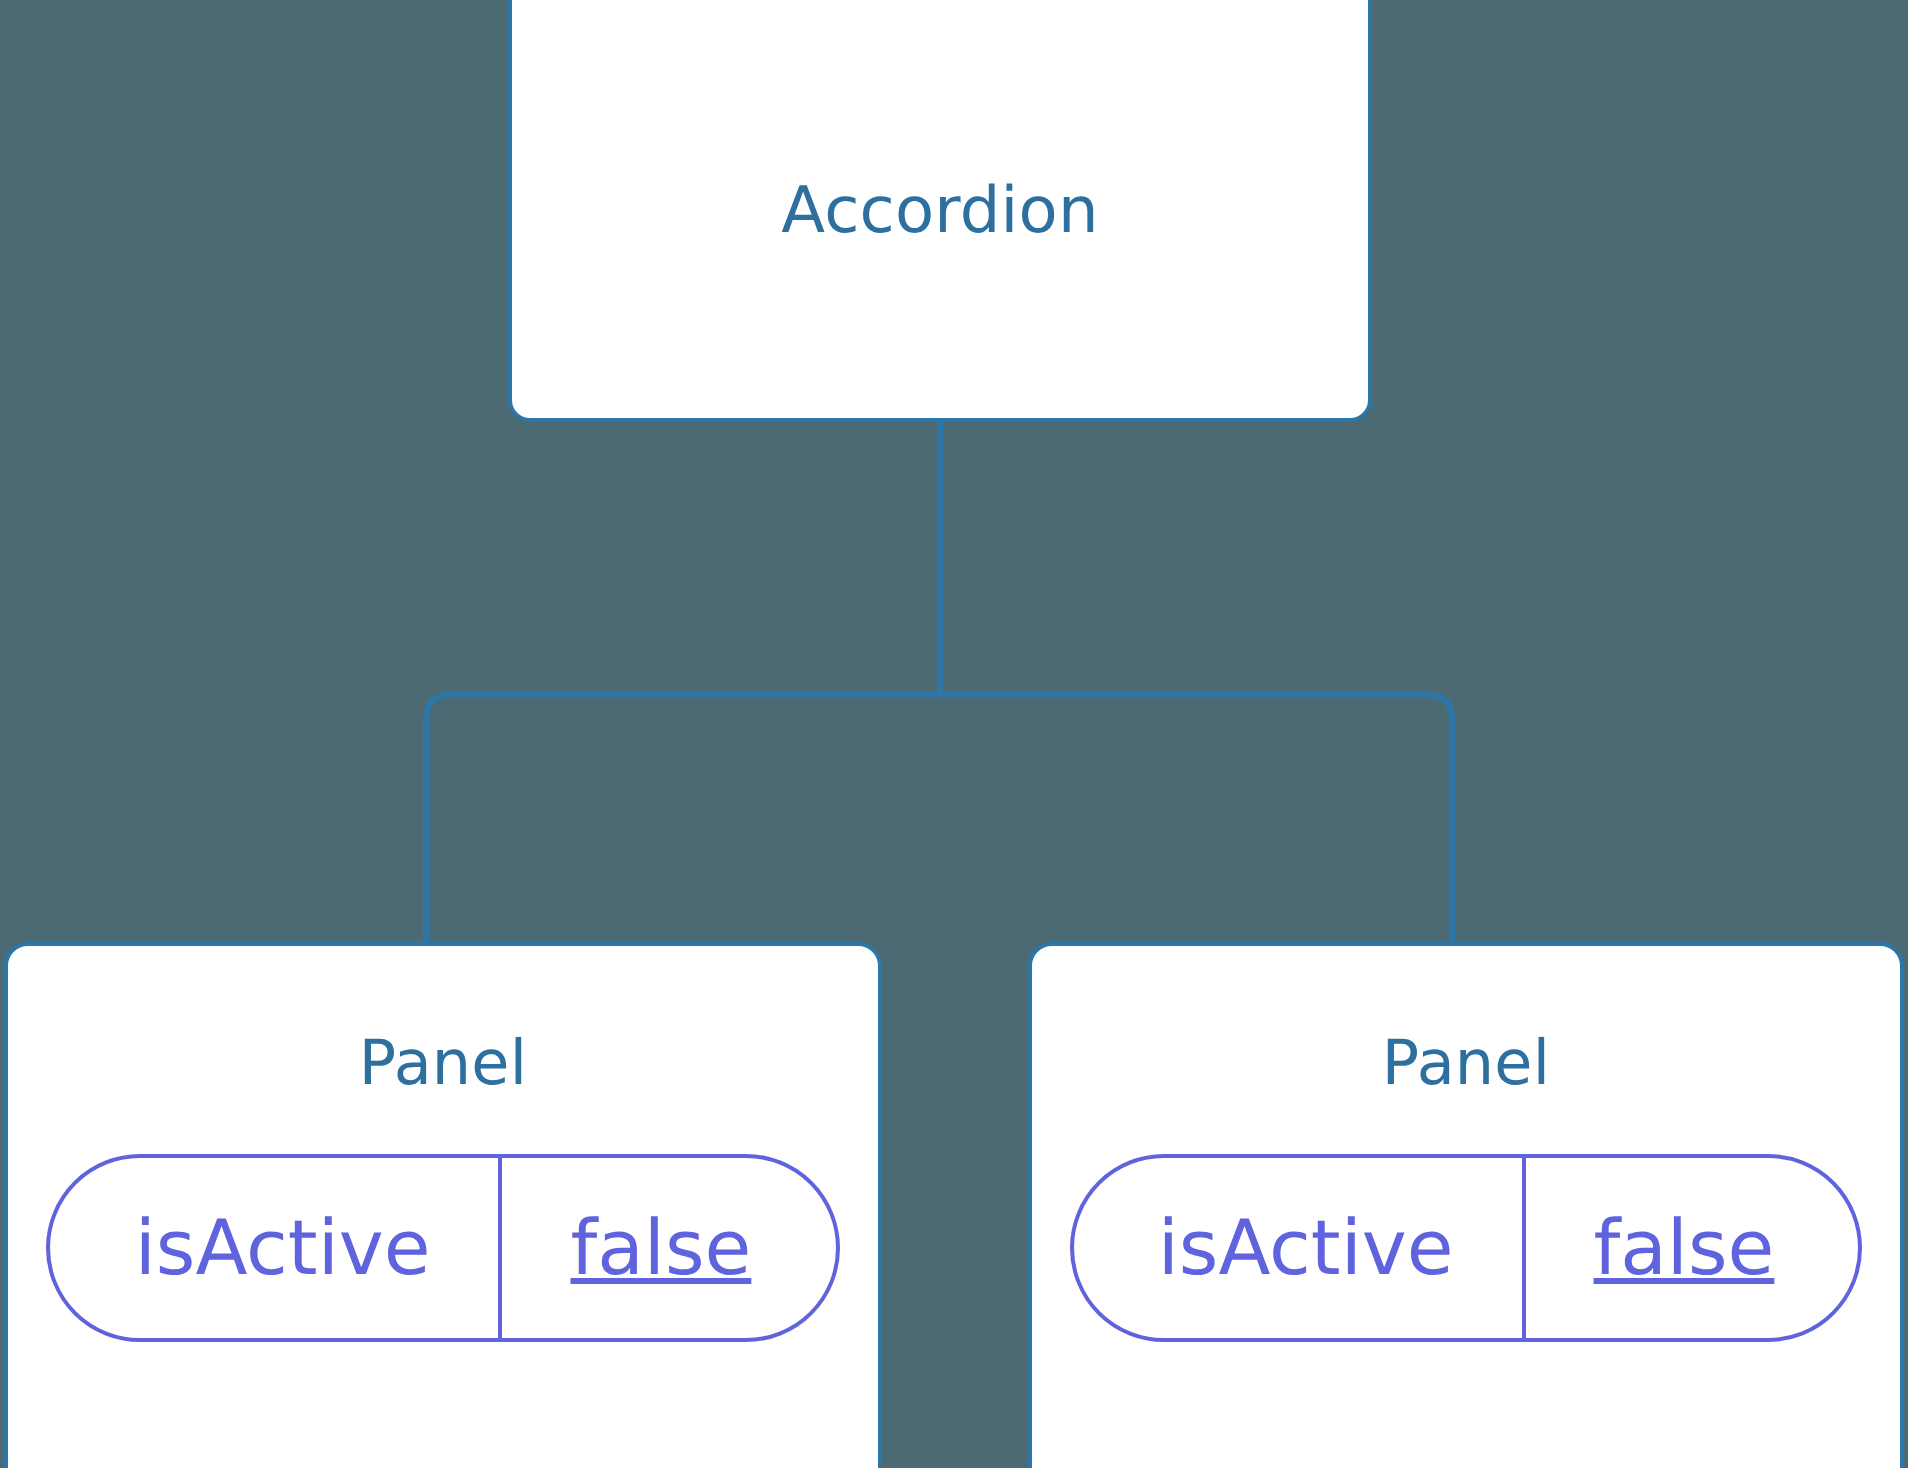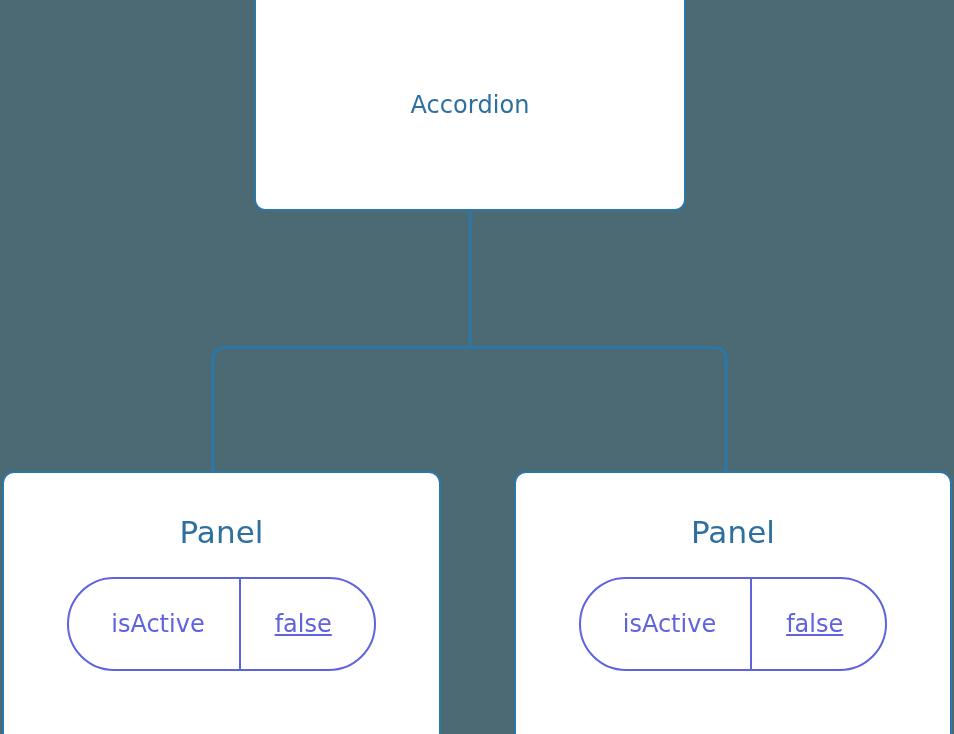--- a/index.html
+++ b/index.html
@@ -48,21 +48,21 @@
   
   .node--root {
     left: 254px;
     top: -10px;
     width: 432px;
     height: 221px;
     border-radius: 11px;
   }
 
   .node--root .node-title {
-    font-size: 24px;
+    font-size: 32px;
     line-height: 1;
     color: #2d6f9e;
     letter-spacing: 0.1px;
     margin-top: 8px;
   }
 
   
   .node--leaf {
     top: 471px;
     height: 312px;
@@ -91,21 +91,21 @@
     border-radius: 48px;
     background: #ffffff;
     overflow: hidden;
   }
 
   .state-key,
   .state-val {
     display: flex;
     align-items: center;
     justify-content: center;
-    font-size: 24px;
+    font-size: 38px;
     color: #5f63dd;
     line-height: 1;
     white-space: nowrap;
   }
 
   .state-key {
     padding: 0 34px 0 42px;
     border-right: 2px solid #5f63dd;
   }
 

